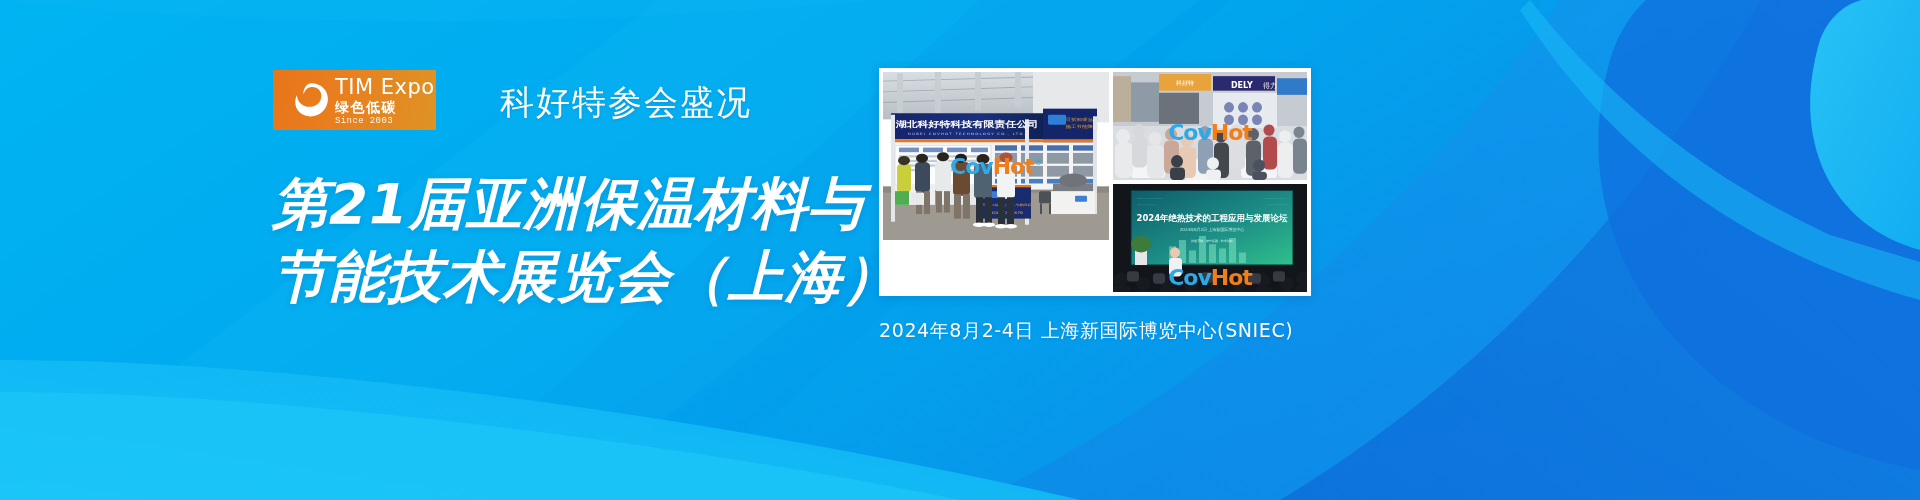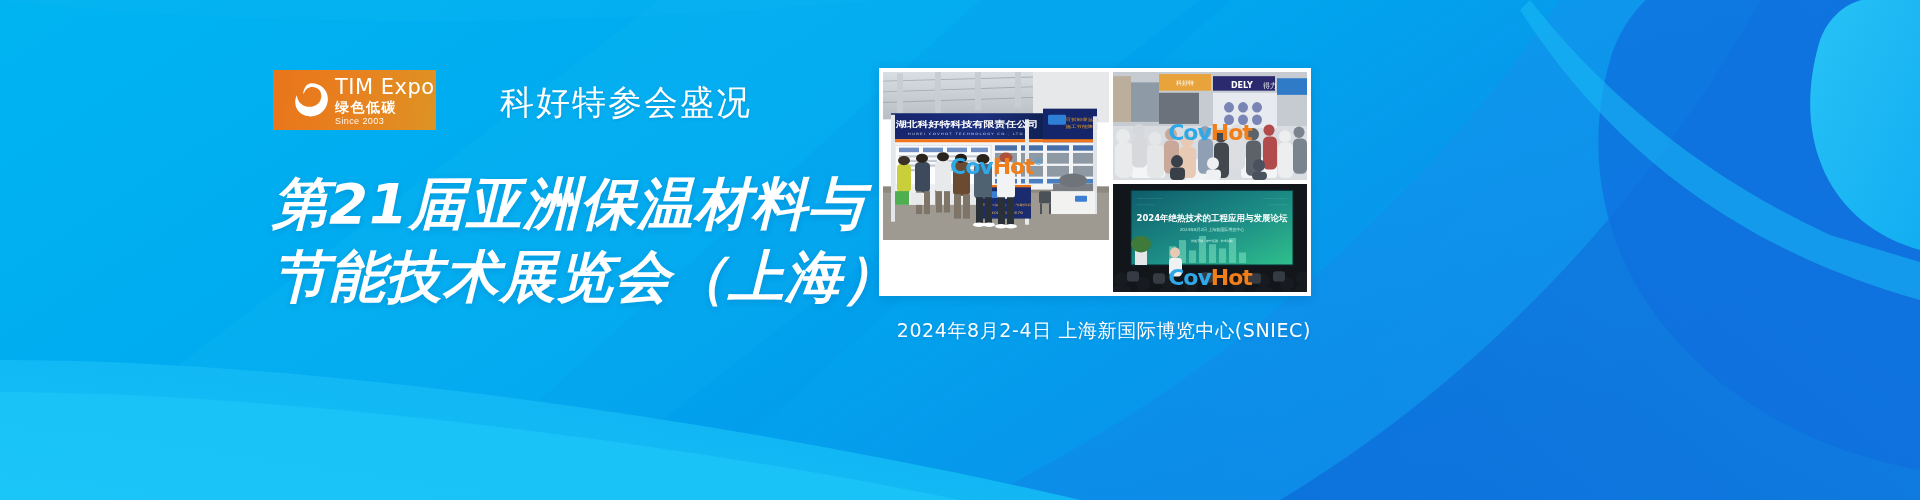--- a/index.html
+++ b/index.html
@@ -40,21 +40,21 @@
     font-weight:400; display:block;
   }
   .logo-cn {
     color:#FFFFFF; font-size:14px; letter-spacing:1.5px;
     display:block; margin-top:2px; font-weight:700;
     font-family:"DejaVu Sans","Liberation Sans",sans-serif;
   }
   .logo-since {
     color:#FFFFFF; font-size:9px; letter-spacing:0.4px;
     display:block; margin-top:3px; opacity:.95;
-    font-family:Liberation Sans, sans-serif;
+    font-family:Liberation Mono, monospace;
   }
 
   
   .subtitle {
     position:absolute;
     left:500px; top:80px;
     color:#FFFFFF;
     font-size:34px;
     letter-spacing:2px;
     font-weight:500;
@@ -108,21 +108,21 @@
   .covhot-wm .sup { font-size:.42em; vertical-align:super; color:#2FA8E8; }
 
   .wm-lg { font-size:22px; }
   .wm-sm { font-size:22px; }
 
   
   .datestrip {
     position:absolute;
     left:879px; top:318px;
     width:432px;
-    text-align:right;
+    text-align:left;
     color:#FFFFFF;
     font-size:19px;
     letter-spacing:.6px;
     white-space:nowrap;
     font-family:"DejaVu Sans","Liberation Sans",sans-serif;
     text-shadow:0 1px 3px rgba(0,60,130,.2);
   }
 </style>
 </head>
 <body>

